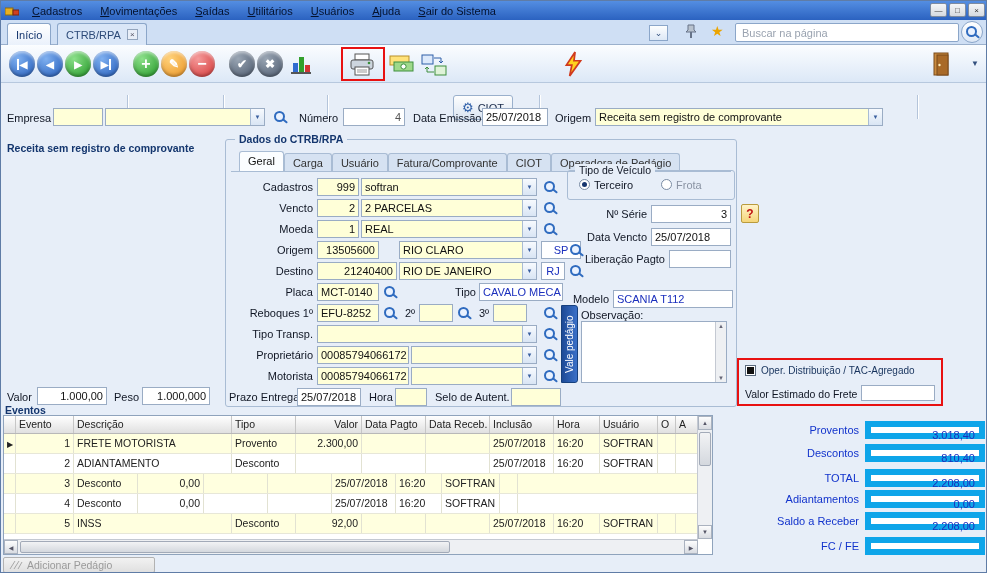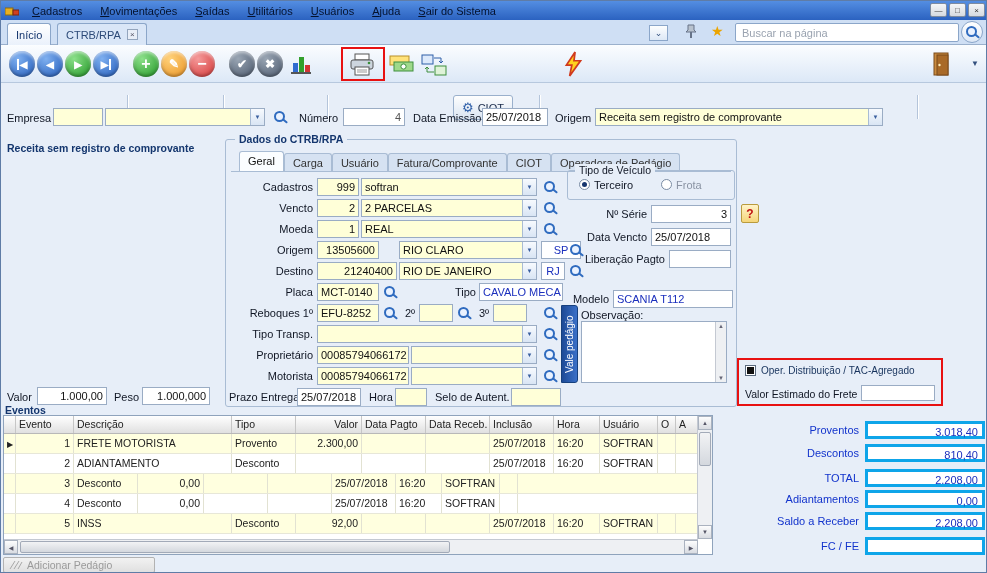--- a/index.html
+++ b/index.html
@@ -79,21 +79,21 @@
 .grow.odd{background:#ffffdf}
 .c0{width:12px}.c1{width:58px;text-align:right}.c2{width:158px}.c3{width:64px}.c4{width:66px;text-align:right}.c5{width:64px}.c6{width:64px}.c7{width:64px}.c8{width:46px}.c9{width:58px}.c10{width:18px}.c11{flex:1}
 .hl{text-align:left}
 .vsb{position:absolute;right:0;top:0;width:15px;height:123px;background:#eef0f3;border-left:1px solid #c4c9d2}
 .hsb{position:absolute;left:0;bottom:0;height:15px;width:694px;background:#eef0f3;border-top:1px solid #c4c9d2}
 .sbtn{position:absolute;background:linear-gradient(#fdfdfd,#d9dce2);border:1px solid #aab2bf;display:flex;align-items:center;justify-content:center;font-size:6px;color:#556;cursor:pointer}
 .sthumb{position:absolute;background:linear-gradient(#f2f3f5,#d4d8de);border:1px solid #a2aab8;border-radius:2px;cursor:grab}
 
 
 .sumlbl{position:absolute;font-size:11px;color:#1233cc;text-align:right;width:158px;white-space:nowrap}
-.sumbox{position:absolute;width:120px;height:18px;background:#fff;border:3px solid #0ea5e9;color:#1b2fbd;font-size:11px;line-height:16px;text-align:right;padding:0 4px}
+.sumbox{position:absolute;width:120px;height:18px;background:#fff;border:6px solid #0ea5e9;color:#1b2fbd;font-size:11px;line-height:16px;text-align:right;padding:0 4px}
 
 
 .footer-btn{position:absolute;left:2px;top:556px;width:152px;height:16px;background:linear-gradient(#f2f2f2,#e0e0e0);border:1px solid #b2b2b2;border-radius:2px;display:flex;align-items:center;gap:4px;padding:0 5px;color:#9a9a9a;font-size:10.5px;cursor:default}
 </style>
 </head>
 <body>
 
 <div class="app">
 
   <div class="menubar">

